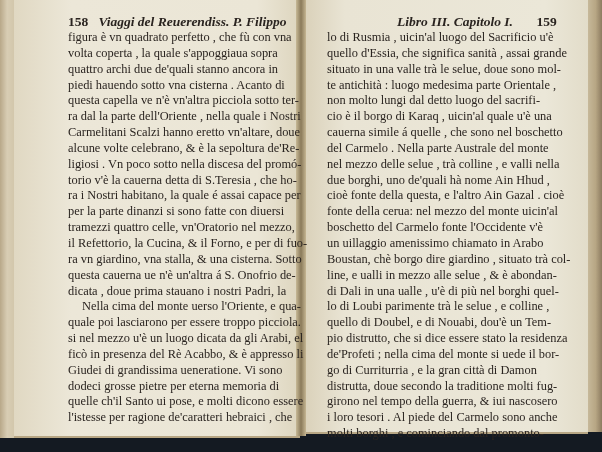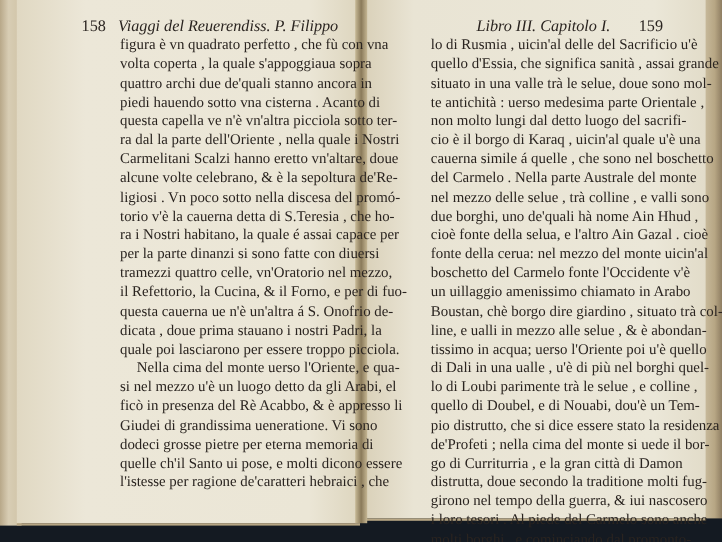--- a/index.html
+++ b/index.html
@@ -7,23 +7,23 @@
   .book{position:absolute;left:0;top:0;width:602px;height:440px;}
   .edge-left{position:absolute;left:0;top:0;width:18px;height:438px;background:linear-gradient(90deg,#b8a889,#d8cdb4 40%,#cfc3a6);}
   .edge-right{position:absolute;right:0;top:0;width:16px;height:432px;background:linear-gradient(90deg,#cabd9f,#b7a684 60%,#8c7b60);}
   .page{position:absolute;top:0;background:#e9e4d3;}
   .page-left{left:14px;width:286px;height:436px;background:linear-gradient(90deg,#e0d8c2,#ece7d8 20%,#ebe6d6 85%,#ddd5be);border-bottom:2px solid #b7a684;}
   .page-right{left:302px;width:286px;height:432px;background:linear-gradient(90deg,#d9d0b8,#e9e4d4 15%,#ebe7d8 85%,#e2dcc9);border-bottom:2px solid #b7a684;}
   .gutter{position:absolute;left:296px;top:0;width:10px;height:436px;background:linear-gradient(90deg,#c7b996,#8a7a5a 50%,#c4b592);}
   .text{position:absolute;color:#2a2420;font-size:12.4px;line-height:15.85px;white-space:nowrap;}
   .left-text{left:68px;top:14px;}
   .right-text{left:327px;top:14px;}
-  .runhead{font-style:italic;font-size:13.5px;height:16px;}
+  .runhead{font-style:italic;font-size:13.5px;height:16px;font-weight:bold;}
   .pagenum{font-style:normal;}
-  .line{display:block;margin-left:32px;}
+  .line{display:block;}
   .indent{padding-left:14px;}
 </style>
 </head>
 <body>
 
 <div class="book">
   <div class="edge-left"></div>
   <div class="edge-right"></div>
   <div class="page page-left"></div>
   <div class="page page-right"></div>
@@ -40,54 +40,54 @@
     <span class="line">questa capella ve n'è vn'altra picciola sotto ter-</span>
     <span class="line">ra dal la parte dell'Oriente , nella quale i Nostri</span>
     <span class="line">Carmelitani Scalzi hanno eretto vn'altare, doue</span>
     <span class="line">alcune volte celebrano, &amp; è la sepoltura de'Re-</span>
     <span class="line">ligiosi . Vn poco sotto nella discesa del promó-</span>
     <span class="line">torio v'è la cauerna detta di S.Teresia , che ho-</span>
     <span class="line">ra i Nostri habitano, la quale é assai capace per</span>
     <span class="line">per la parte dinanzi si sono fatte con diuersi</span>
     <span class="line">tramezzi quattro celle, vn'Oratorio nel mezzo,</span>
     <span class="line">il Refettorio, la Cucina, &amp; il Forno, e per di fuo-</span>
+    <span class="line">ra vn giardino, vna stalla, &amp; una cisterna. Sotto</span>
     <span class="line">questa cauerna ue n'è un'altra á S. Onofrio de-</span>
     <span class="line">dicata , doue prima stauano i nostri Padri, la</span>
+    <span class="line indent">Nella cima del monte uerso l'Oriente, e qua-</span>
     <span class="line">quale poi lasciarono per essere troppo picciola.</span>
-    <span class="line indent">Nella cima del monte uerso l'Oriente, e qua-</span>
-    <span class="line">si nel mezzo u'è un luogo detto da gli Arabi, el</span>
+    <span class="line">si nel mezzo u'è un luogo dicata da gli Arabi, el</span>
     <span class="line">ficò in presenza del Rè Acabbo, &amp; è appresso li</span>
     <span class="line">Giudei di grandissima ueneratione. Vi sono</span>
     <span class="line">dodeci grosse pietre per eterna memoria di</span>
     <span class="line">quelle ch'il Santo ui pose, e molti dicono essere</span>
     <span class="line">l'istesse per ragione de'caratteri hebraici , che</span>
 
   </div>
 
   <div class="text right-text">
     <div class="runhead">
       <span style="padding-left:70px">Libro III. Capitolo I.</span>&nbsp;&nbsp;&nbsp;&nbsp;&nbsp;&nbsp;&nbsp;<span class="pagenum">159</span>
     </div>
-    <span class="line">lo di Rusmia , uicin'al delle del Sacrificio u'è</span>
+    <span class="line">lo di Rusmia , uicin'al luogo del Sacrificio u'è</span>
     <span class="line">quello d'Essia, che significa sanità , assai grande</span>
     <span class="line">situato in una valle trà le selue, doue sono mol-</span>
-    <span class="line">te antichità : uerso medesima parte Orientale ,</span>
+    <span class="line">te antichità : luogo medesima parte Orientale ,</span>
     <span class="line">non molto lungi dal detto luogo del sacrifi-</span>
     <span class="line">cio è il borgo di Karaq , uicin'al quale u'è una</span>
     <span class="line">cauerna simile á quelle , che sono nel boschetto</span>
     <span class="line">del Carmelo . Nella parte Australe del monte</span>
-    <span class="line">nel mezzo delle selue , trà colline , e valli sono</span>
+    <span class="line">nel mezzo delle selue , trà colline , e valli nella</span>
     <span class="line">due borghi, uno de'quali hà nome Ain Hhud ,</span>
-    <span class="line">cioè fonte della selua, e l'altro Ain Gazal . cioè</span>
+    <span class="line">cioè fonte della questa, e l'altro Ain Gazal . cioè</span>
     <span class="line">fonte della cerua: nel mezzo del monte uicin'al</span>
     <span class="line">boschetto del Carmelo fonte l'Occidente v'è</span>
     <span class="line">un uillaggio amenissimo chiamato in Arabo</span>
     <span class="line">Boustan, chè borgo dire giardino , situato trà col-</span>
     <span class="line">line, e ualli in mezzo alle selue , &amp; è abondan-</span>
-    <span class="line">tissimo in acqua; uerso l'Oriente poi u'è quello</span>
     <span class="line">di Dali in una ualle , u'è di più nel borghi quel-</span>
     <span class="line">lo di Loubi parimente trà le selue , e colline ,</span>
     <span class="line">quello di Doubel, e di Nouabi, dou'è un Tem-</span>
     <span class="line">pio distrutto, che si dice essere stato la residenza</span>
     <span class="line">de'Profeti ; nella cima del monte si uede il bor-</span>
     <span class="line">go di Curriturria , e la gran città di Damon</span>
     <span class="line">distrutta, doue secondo la traditione molti fug-</span>
     <span class="line">girono nel tempo della guerra, &amp; iui nascosero</span>
     <span class="line">i loro tesori . Al piede del Carmelo sono anche</span>
     <span class="line">molti borghi , e cominciando dal promonto-</span>

